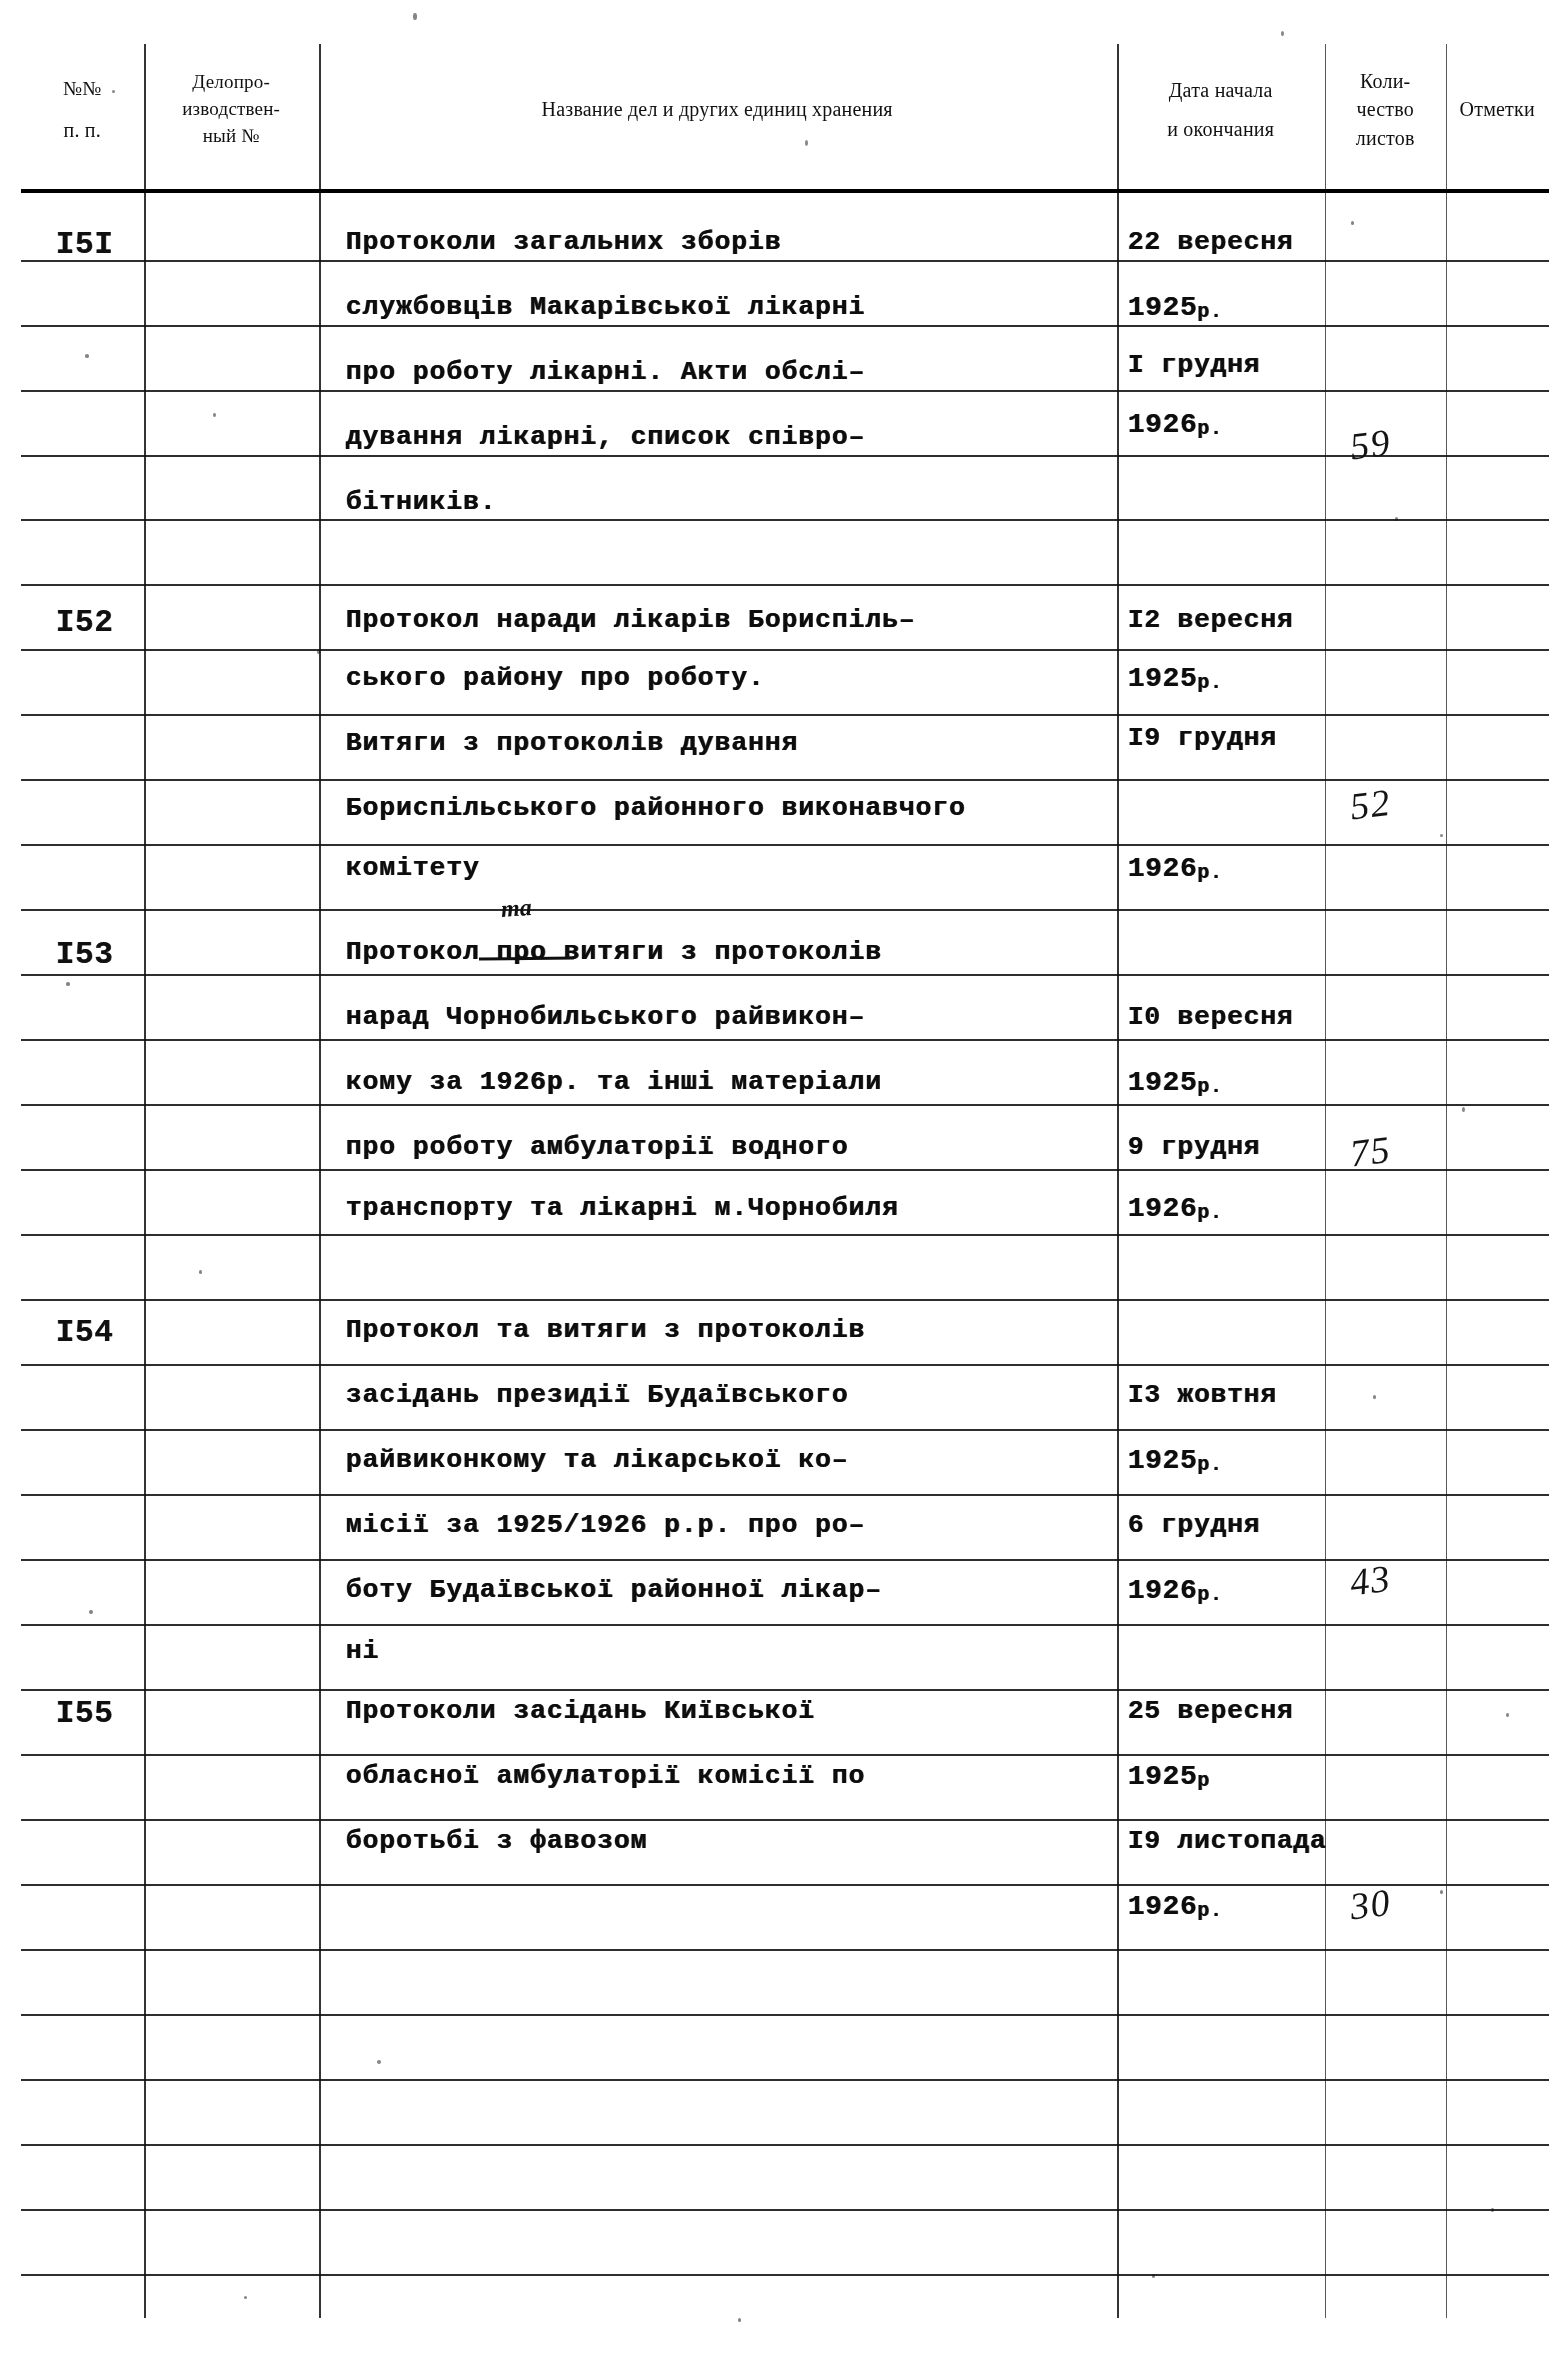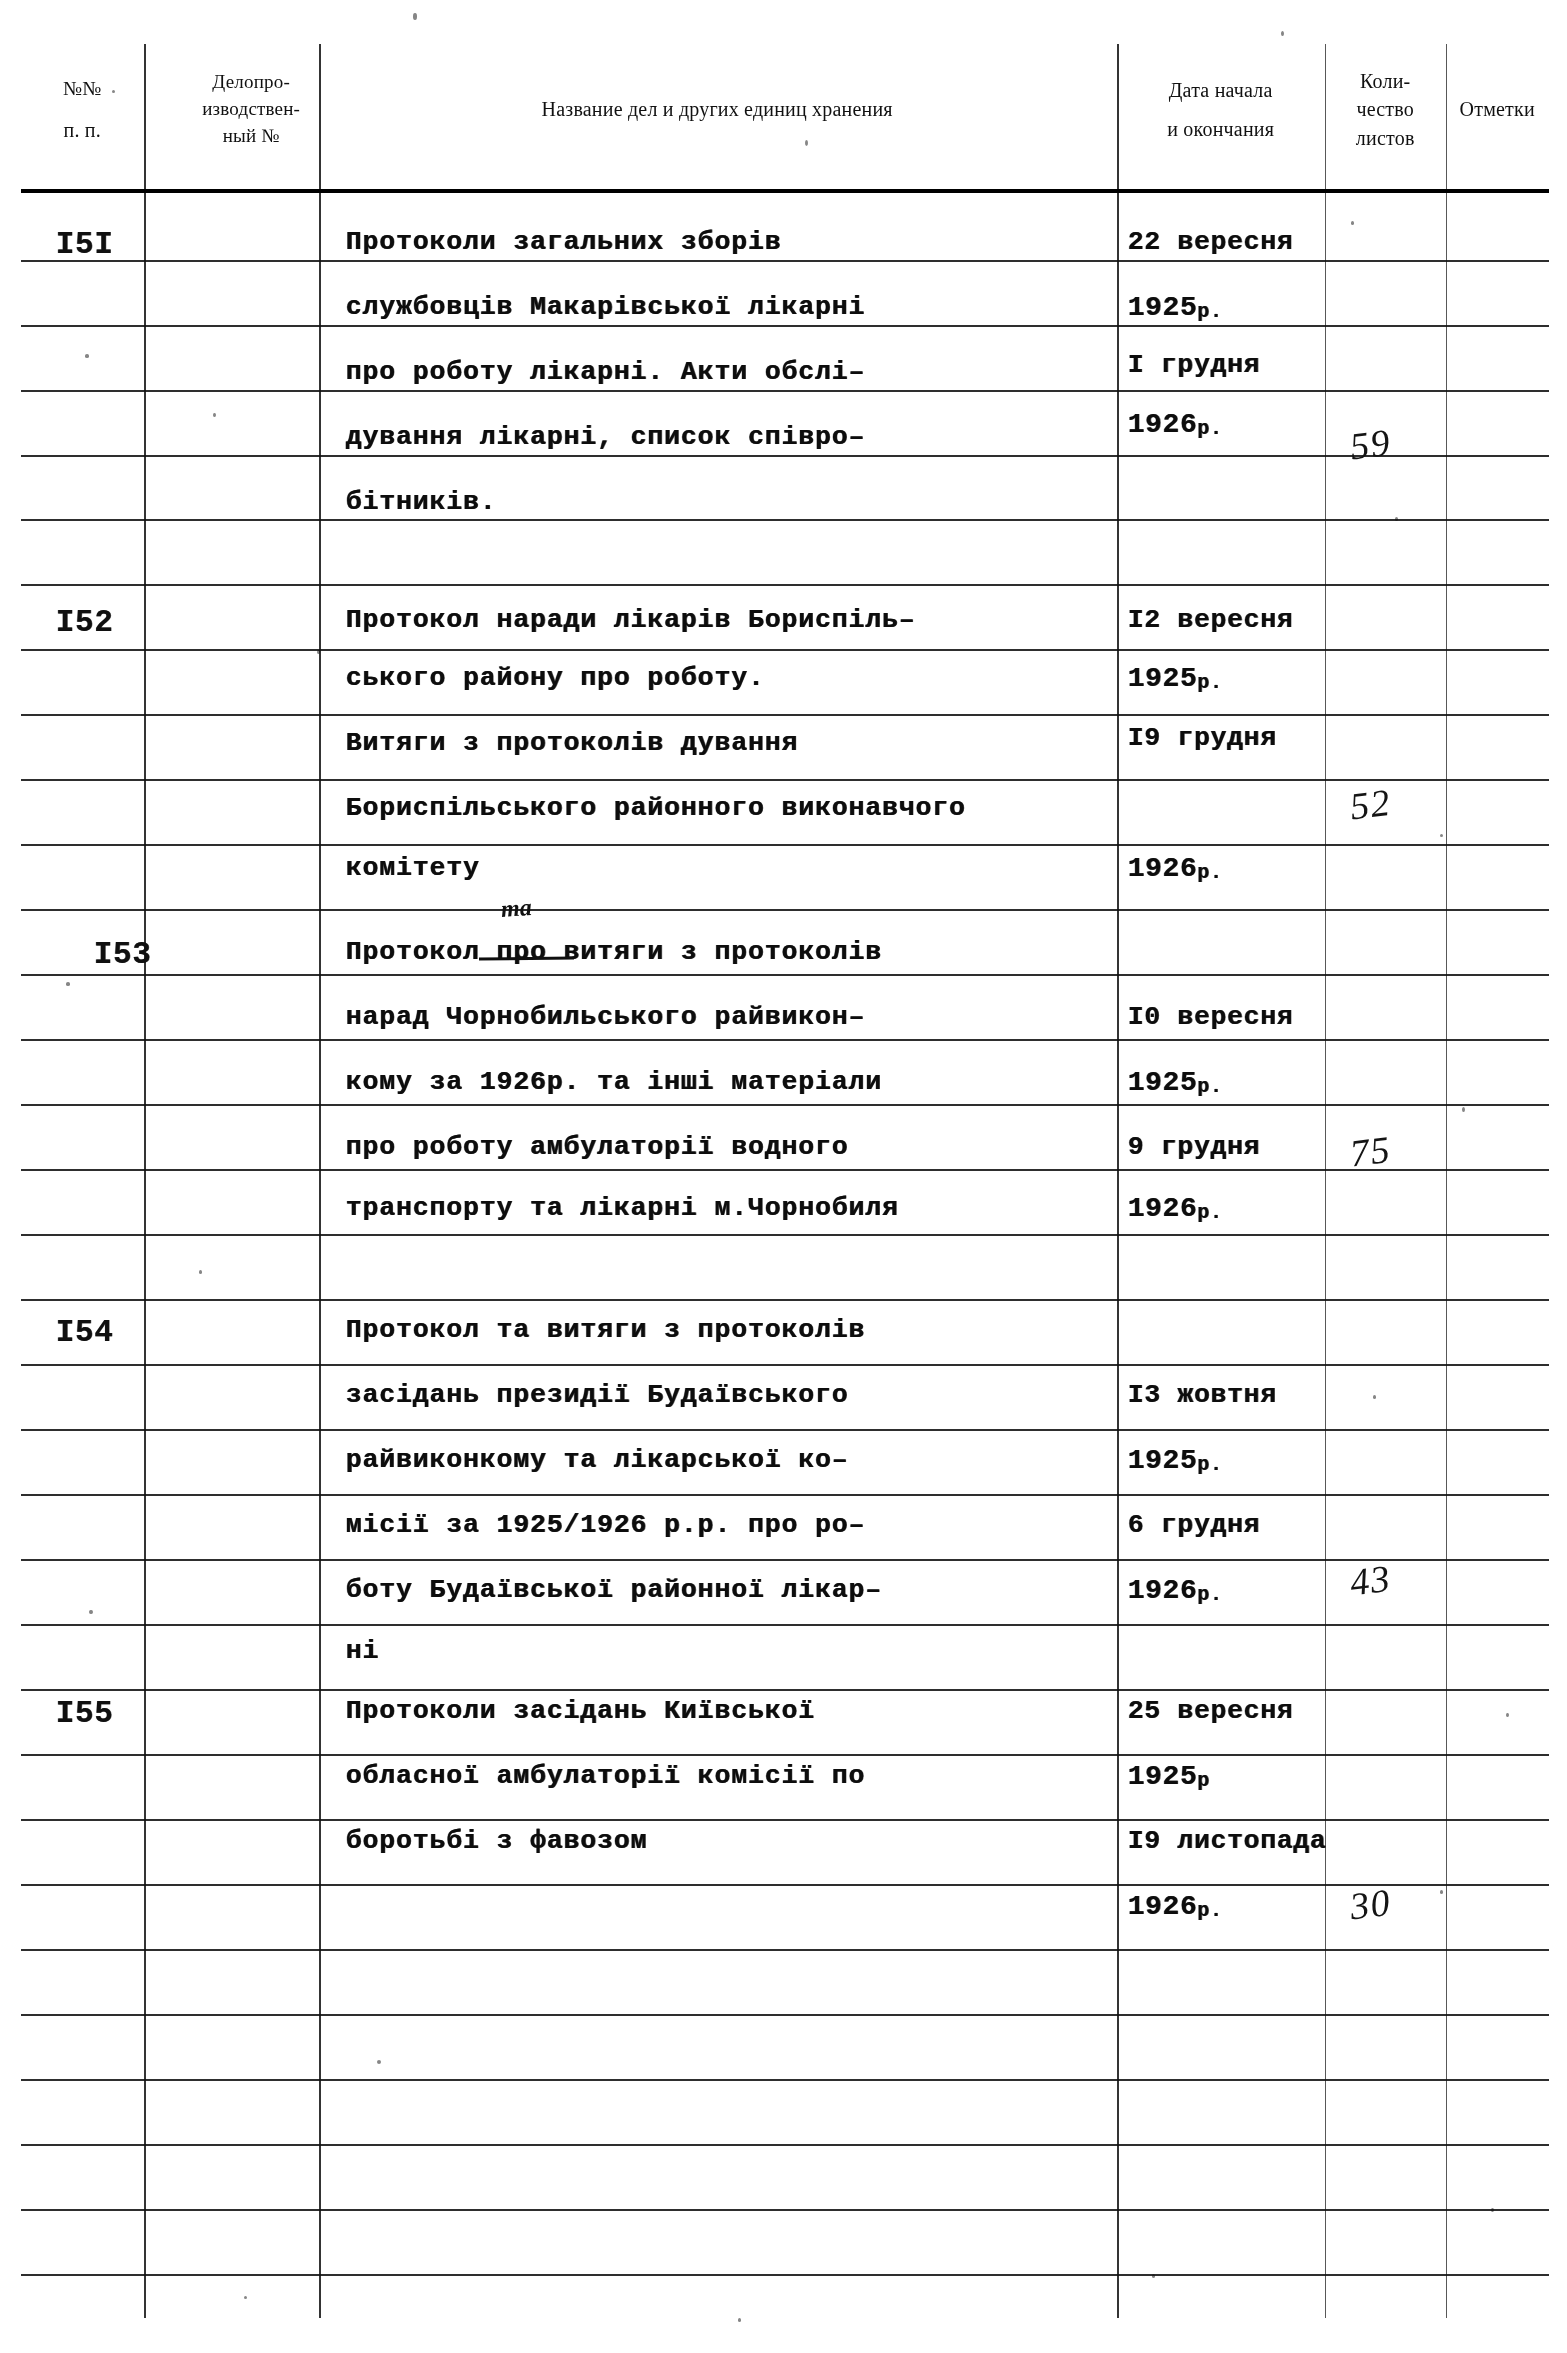--- a/index.html
+++ b/index.html
@@ -44,21 +44,21 @@
   .th {
     position:absolute; top:0; height:131px;
     display:flex; flex-direction:column;
     align-items:center; justify-content:center;
     text-align:center;
     font-size:20px; line-height:1.42;
     color:#111; letter-spacing:0.2px;
     font-family:"Liberation Serif", serif;
   }
   .th span { display:block; white-space:nowrap; }
-  .th.small { font-size:19px;margin-left:20px; }
+  .th.small { font-size:19px; }
 
   
   .num {
     position:absolute;
     font-family:"Liberation Mono", monospace;
     font-size:31px; font-weight:700; color:#101010;
     letter-spacing:0.7px;
     text-shadow:0.5px 0 0 rgba(0,0,0,.55), -0.4px 0.3px 0 rgba(0,0,0,.30);
   }
 
@@ -235,21 +235,21 @@
       <span class="yr">1925</span><span class="rsmall">р.</span>
     </div>
     <div class="date" style="left:1107px;top:679px;">I9 грудня</div>
     <div class="date" style="left:1107px;top:809px;">
       <span class="yr">1926</span><span class="rsmall">р.</span>
     </div>
     <div class="sheets" style="left:1329px;top:738px;">52</div>
   </div>
 
   <div>
-    <div class="num" style="left:35px;top:893px;margin-left:38px;">I53</div>
+    <div class="num" style="left:35px;top:893px;">I53</div>
     <div class="desc" style="left:325px;top:893px;">Протокол про витяги з протоколів</div>
     <div class="ins" style="left:480px;top:851px;">та</div>
     <div class="strike" style="left:458px;top:913px;width:95px;"></div>
 
     <div class="desc" style="left:325px;top:958px;text-align:center;">нарад Чорнобильського райвикон–</div>
     <div class="desc" style="left:325px;top:1023px;">кому за 1926р. та інші матеріали</div>
     <div class="desc" style="left:325px;top:1088px;">про роботу амбулаторії водного</div>
     <div class="desc" style="left:325px;top:1149px;">транспорту та лікарні м.Чорнобиля</div>
 
     <div class="date" style="left:1107px;top:958px;">I0 вересня</div>

